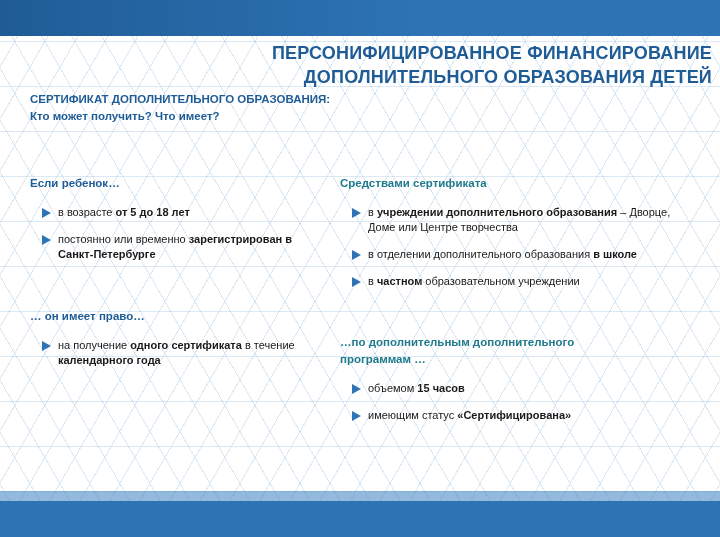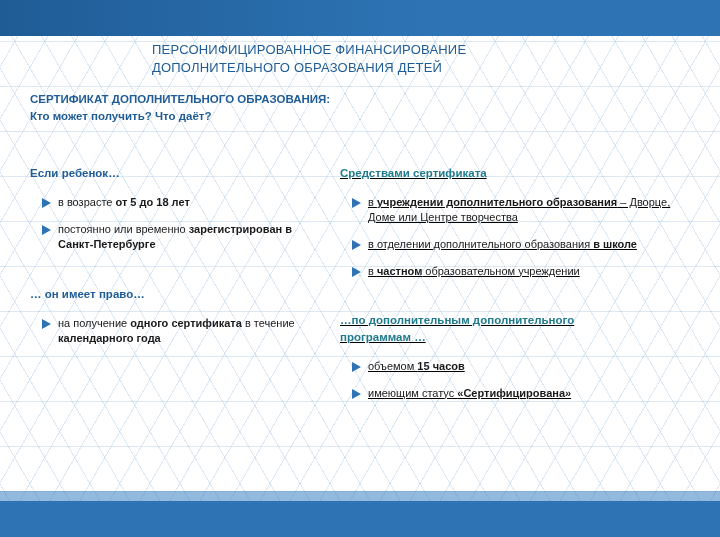--- a/index.html
+++ b/index.html
@@ -47,41 +47,42 @@
     left: 0; right: 0; bottom: 36px;
     height: 10px;
     background: #3a7fc1;
     opacity: 0.55;
   }
   .title-block {
     position: absolute;
     top: 41px;
     right: 8px;
     width: 560px;
+    text-align: right;
     color: #1f5c96;
-    font-size: 13px;
-    font-weight: normal;
+    font-size: 18px;
+    font-weight: bold;
     line-height: 1.35;
     letter-spacing: 0.2px;
   }
   .subtitle-block {
     position: absolute;
     left: 30px;
     top: 91px;
     color: #1f5c96;
     font-size: 11.5px;
     font-weight: bold;
     line-height: 1.45;
   }
   .col {
     position: absolute;
-    top: 165px;
+    top: 175px;
   }
   .col-left { left: 30px; width: 290px; }
-  .col-right { left: 340px; width: 360px; text-decoration: underline; }
+  .col-right { left: 340px; width: 360px; }
 
   .head {
     color: #1f5c96;
     font-size: 11.5px;
     font-weight: bold;
     line-height: 1.4;
     margin-bottom: 14px;
   }
   .head.teal { color: #1f7a8c; }
   .head.teal2 { color: #1f7a8c; }
@@ -100,39 +101,39 @@
     width: 0;
     height: 0;
     border-top: 5px solid transparent;
     border-bottom: 5px solid transparent;
     border-left: 9px solid #2e74b5;
     margin-top: 3px;
     margin-right: 7px;
   }
   .bullet .txt b { font-weight: bold; }
 
-  .gap-block { margin-top: 34px; }
+  .gap-block { margin-top: 46px; }
 </style>
 </head>
 <body>
 
 <div class="slide">
   <div class="hex-bg"></div>
   <div class="band-top-dark"></div>
   <div class="band-bottom-strip"></div>
   <div class="band-bottom"></div>
 
   <div class="title-block">
     <div>ПЕРСОНИФИЦИРОВАННОЕ ФИНАНСИРОВАНИЕ</div>
     <div>ДОПОЛНИТЕЛЬНОГО ОБРАЗОВАНИЯ ДЕТЕЙ</div>
   </div>
 
   <div class="subtitle-block">
     <div>СЕРТИФИКАТ ДОПОЛНИТЕЛЬНОГО ОБРАЗОВАНИЯ:</div>
-    <div>Кто может получить? Что даёт?</div>
+    <div>Кто может получить? Что имеет?</div>
   </div>
 
   <div class="col col-left">
     <div class="head">Если ребенок…</div>
 
     <div class="bullet">
       <span class="tri"></span>
       <span class="txt"><span>в возрасте </span><b>от 5 до 18 лет</b></span>
     </div>
 

